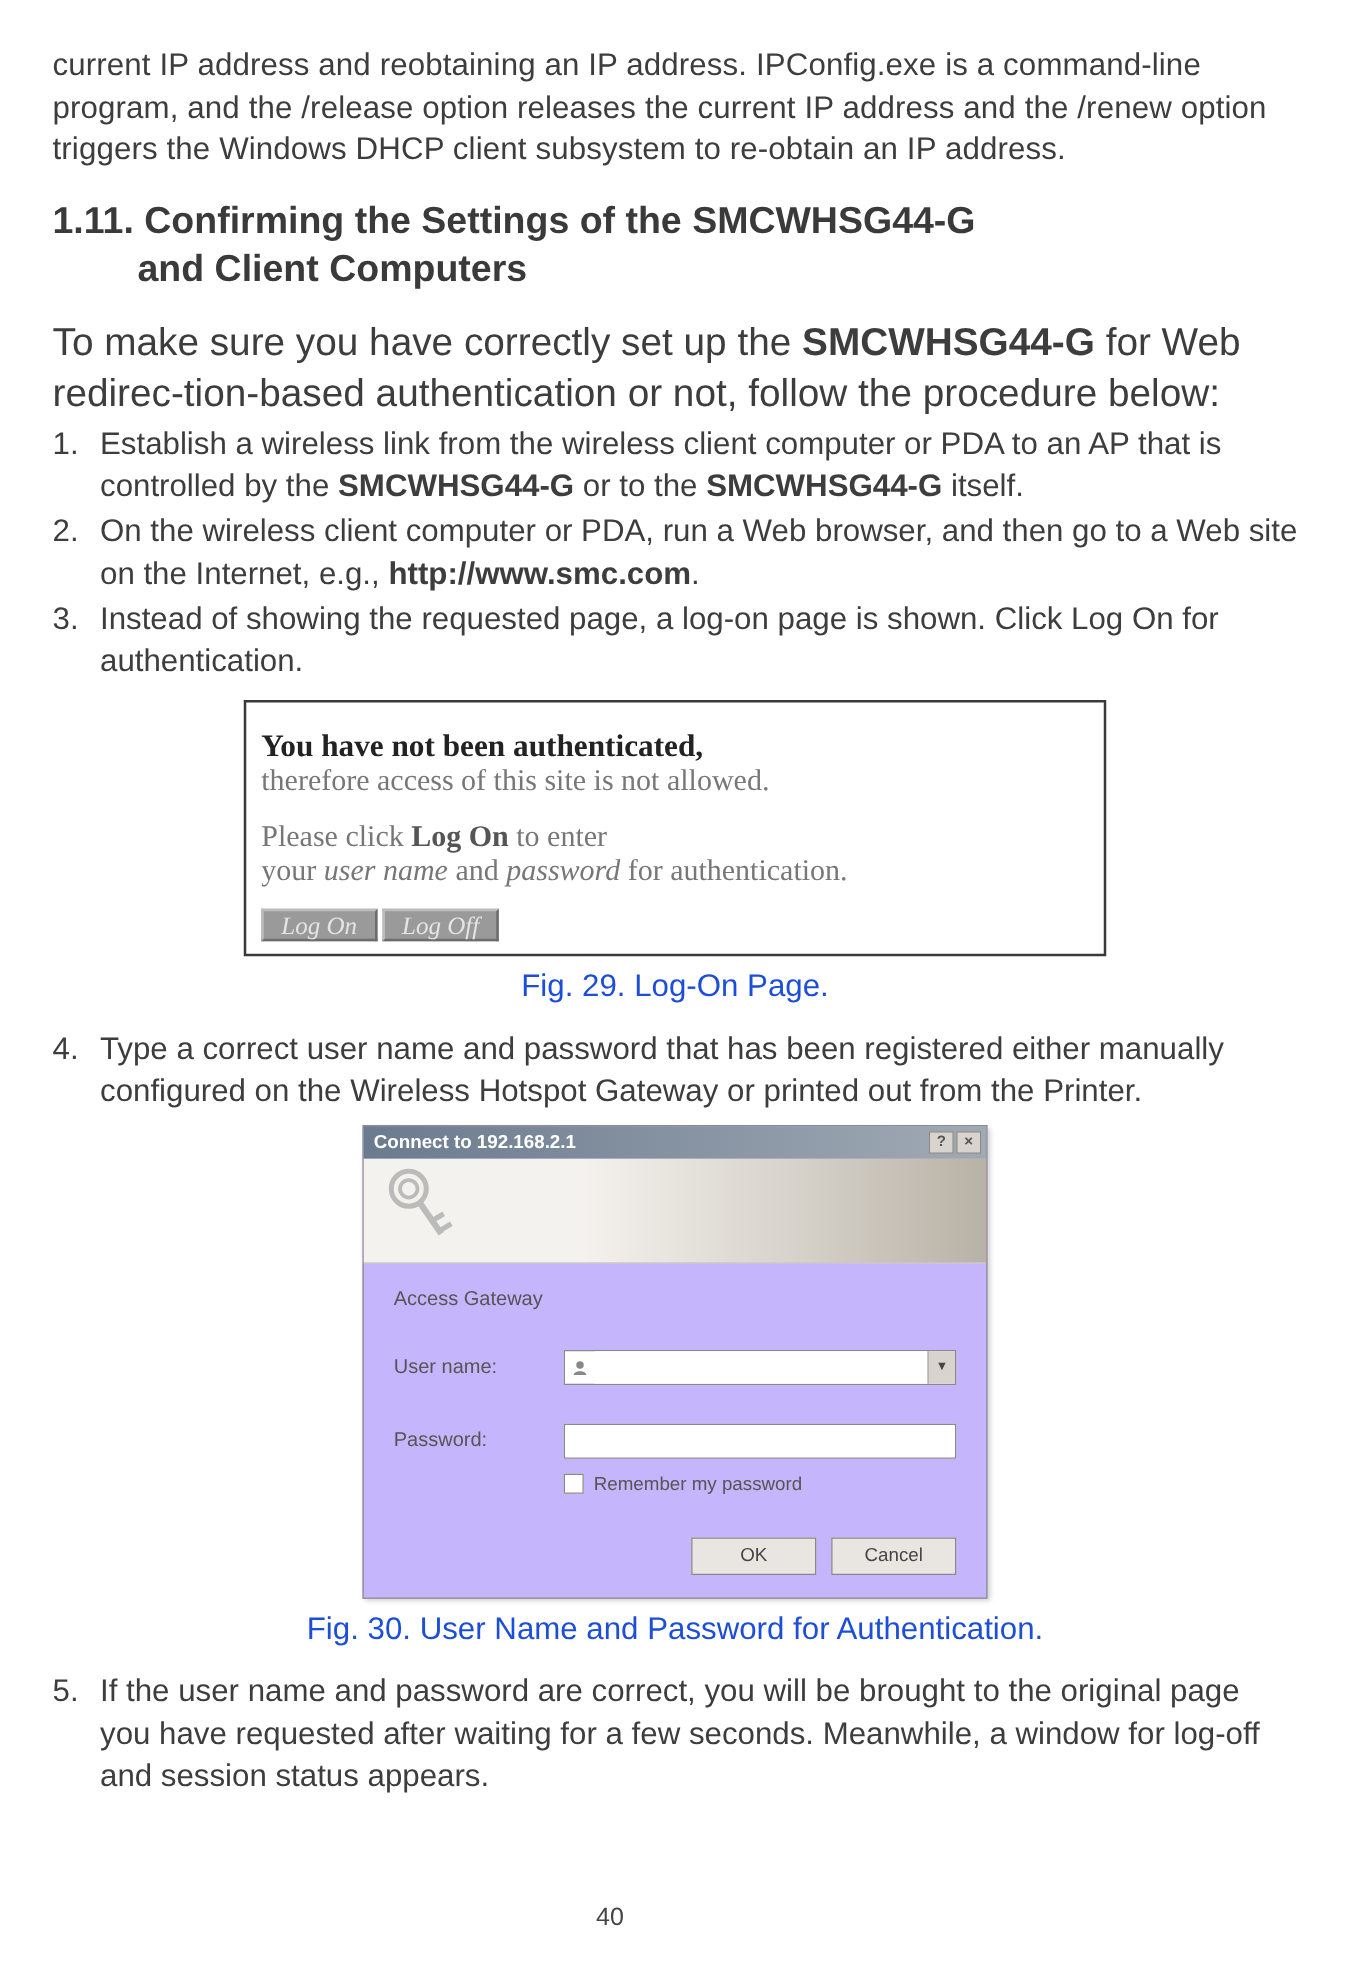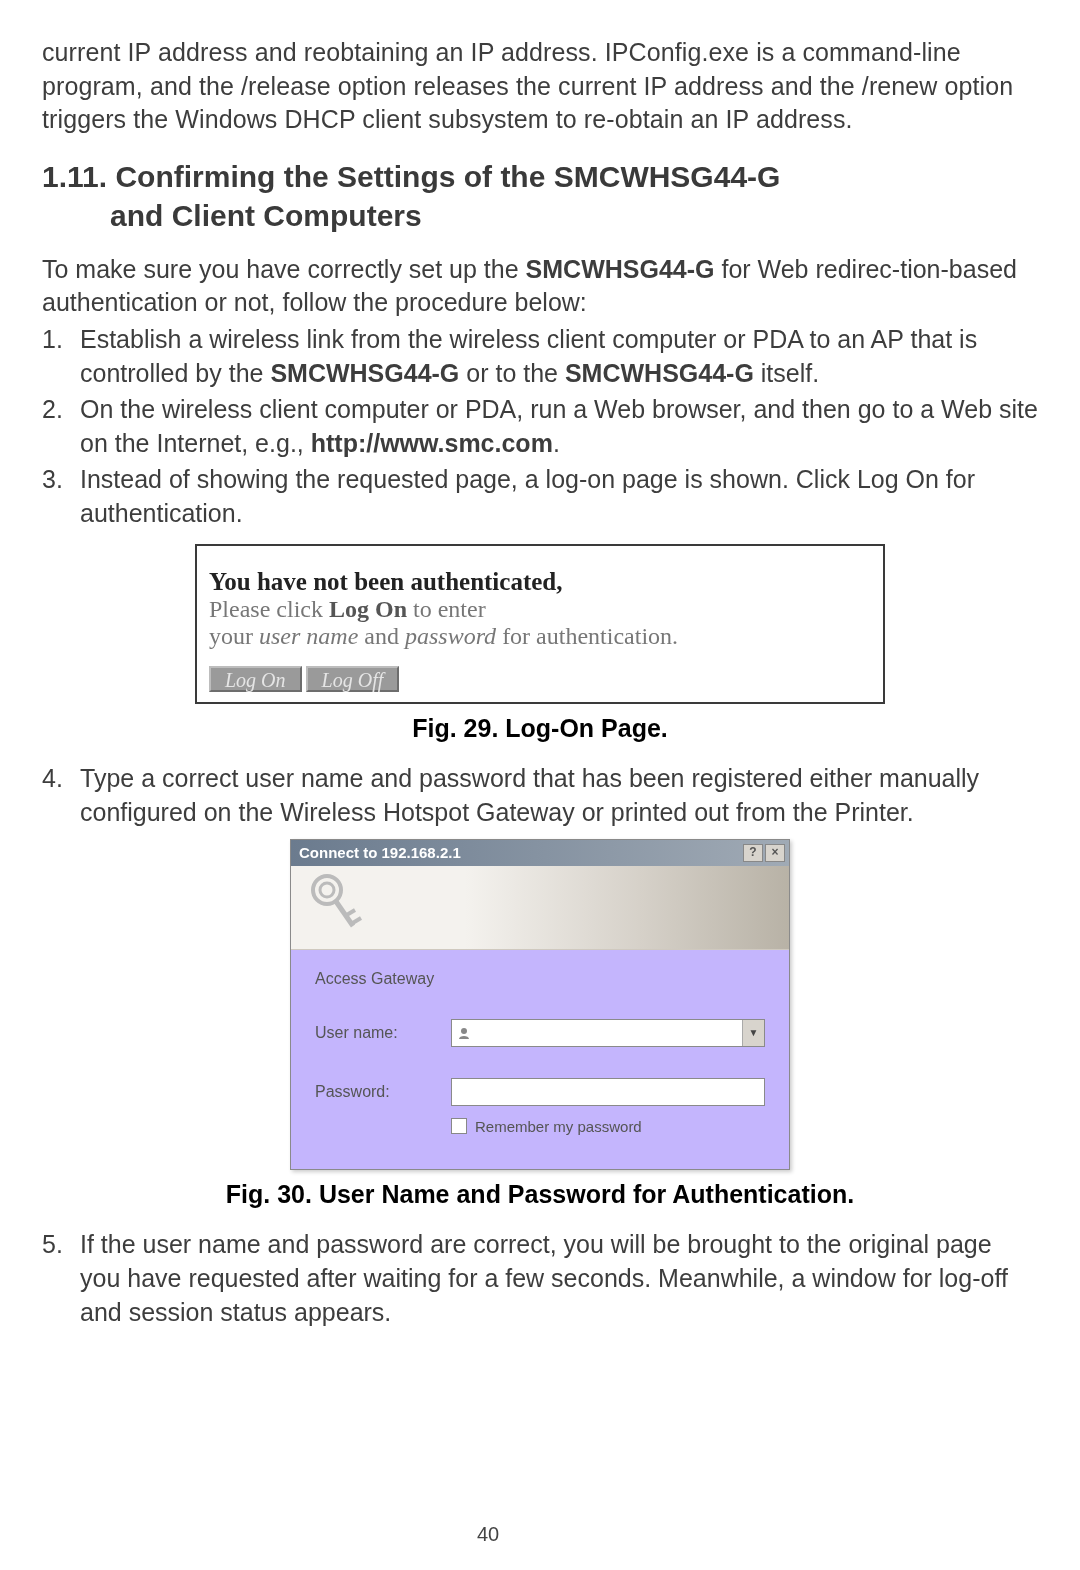--- a/index.html
+++ b/index.html
@@ -27,21 +27,21 @@
       line-height: 1.3;
       margin-top: 4px;
       margin-bottom: 18px;
       color: #3a3a3a;
     }
     .section-heading .indent {
       padding-left: 68px;
       display: block;
     }
     .intro {
-      font-size: 25px;
+      font-size: 31px;
       line-height: 1.34;
       margin-bottom: 2px;
     }
     ol.steps {
       list-style: none;
       counter-reset: step;
       font-size: 25px;
       line-height: 1.36;
     }
     ol.steps > li {
@@ -102,22 +102,21 @@
       padding: 2px 14px;
       height: 26px;
       line-height: 20px;
       margin-right: 4px;
       cursor: pointer;
     }
     .fig-caption {
       text-align: center;
       font-size: 25px;
       margin: 10px 0 18px 0;
-      color: #000000;
-      font-weight: bold;
+      color: #1d4ed8;
     }
 
     
     .fig30-wrap {
       width: 500px;
       margin: 10px auto 8px auto;
       border: 1px solid #8a8a8a;
       background: #c4b5fd;
       box-shadow: 2px 2px 4px rgba(0,0,0,0.2);
       font-family: Tahoma, Arial, sans-serif;
@@ -285,20 +284,21 @@
     <span>On the wireless client computer or PDA, run a Web browser, and then go to a Web site on the Internet, e.g., </span><span class="bold">http://www.smc.com</span><span>.</span>
   </li>
   <li>
     <span>Instead of showing the requested page, a log-on page is shown. Click Log On for authentication.</span>
   </li>
 </ol>
 
 <div class="fig29-wrap">
   <div class="fig29-box">
     <div class="fig29-line1"><span class="strong">You have not been authenticated,</span></div>
+    <div class="fig29-line2">therefore access of this site is not allowed.</div>
     <div class="fig29-line3">
       <span>Please click </span><span class="strong">Log On</span><span> to enter</span>
     </div>
     <div class="fig29-line4">
       <span>your </span><span class="ital">user name</span><span> and </span><span class="ital">password</span><span> for authentication.</span>
     </div>
     <div class="fig29-btnrow">
       <button class="fig29-btn">Log On</button>
       <button class="fig29-btn">Log Off</button>
     </div>
@@ -348,20 +348,24 @@
     </div>
     <div class="fig30-row">
       <div class="fig30-label">Password:</div>
       <input class="fig30-input" type="password" style="">
     </div>
     <div class="fig30-checkrow">
       <div class="fig30-checkbox"></div>
       <span>Remember my password</span>
     </div>
   </div>
+  <div class="fig30-btnrow">
+    <button class="fig30-btn">OK</button>
+    <button class="fig30-btn">Cancel</button>
+  </div>
 </div>
 <div class="fig-caption">Fig. 30. User Name and Password for Authentication.</div>
 
 <ol class="steps" start="5" style="counter-reset: step 4;">
   <li>
     <span>If the user name and password are correct, you will be brought to the original page you have requested after waiting for a few seconds. Meanwhile, a window for log-off and session status appears.</span>
   </li>
 </ol>
 
 <div class="page-num">40</div>

